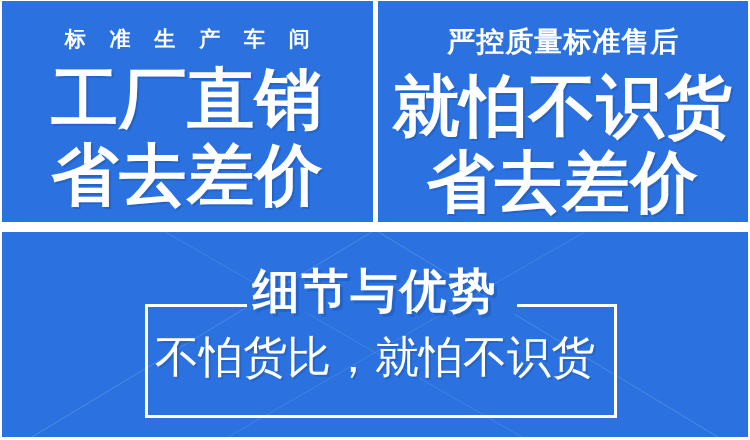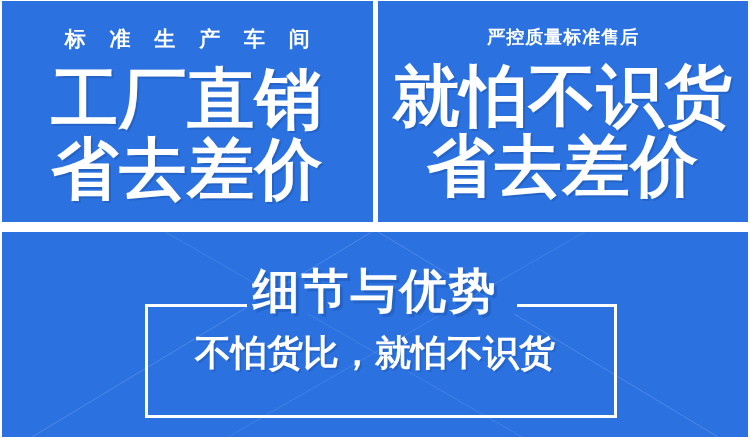--- a/index.html
+++ b/index.html
@@ -40,34 +40,34 @@
   .eyebrow {
     color: #ffffff;
     font-weight: 700;
     font-size: 21px;
     line-height: 1;
     margin-top: 27px;
     white-space: nowrap;
     text-align: center;
   }
   .eyebrow.wide { letter-spacing: 9px; text-indent: 9px; }
-  .eyebrow.tight { letter-spacing: 1px; text-indent: 1px; font-size: 18px; }
+  .eyebrow.tight { letter-spacing: 1px; text-indent: 1px; font-size: 28px; }
 
   .headline {
     color: #ffffff;
     font-weight: 700;
     font-size: 67px;
     line-height: 1.02;
     white-space: nowrap;
     text-align: center;
     letter-spacing: 1px;
     text-shadow: 2px 2px 0 rgba(20,70,150,0.30);
   }
   .headline.l1 { margin-top: 16px; }
-  .headline.l2 { margin-top: 2px; }
+  .headline.l2 { margin-top: 8px; }
 
   
   .bottom-panel {
     position: absolute;
     left: 2px;
     top: 232px;
     width: 746px;
     height: 205px;
     background: #2b72e0;
     overflow: hidden;
@@ -112,22 +112,22 @@
     white-space: nowrap;
     text-shadow: 3px 3px 0 rgba(20,70,150,0.30);
   }
   .sub-title {
     position: absolute;
     left: 0;
     right: 0;
     top: 103px;
     text-align: center;
     color: #ffffff;
-    font-weight: 700;
-    font-size: 36px;
+    font-weight: 400;
+    font-size: 44px;
     line-height: 1;
     letter-spacing: 0px;
     white-space: nowrap;
     text-shadow: 2px 2px 0 rgba(20,70,150,0.28);
   }
 </style>
 </head>
 <body>
 
 <div id="stage">

